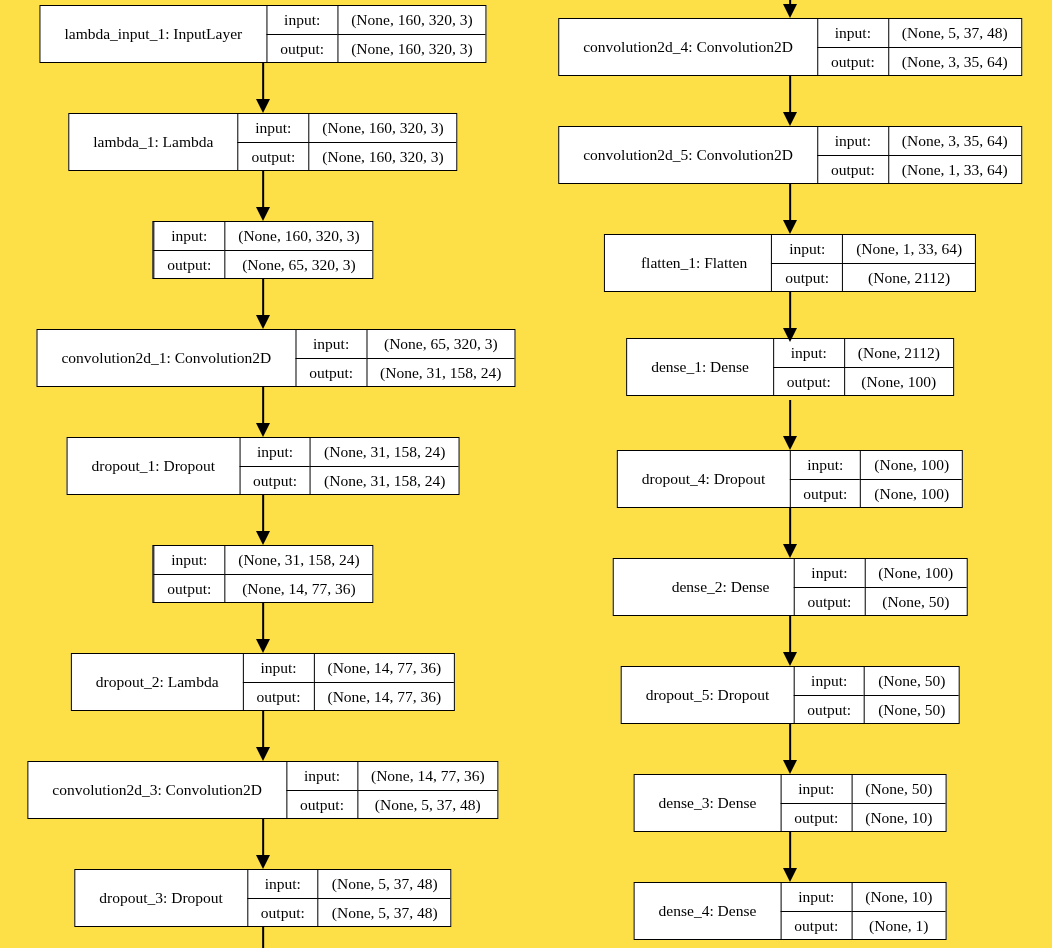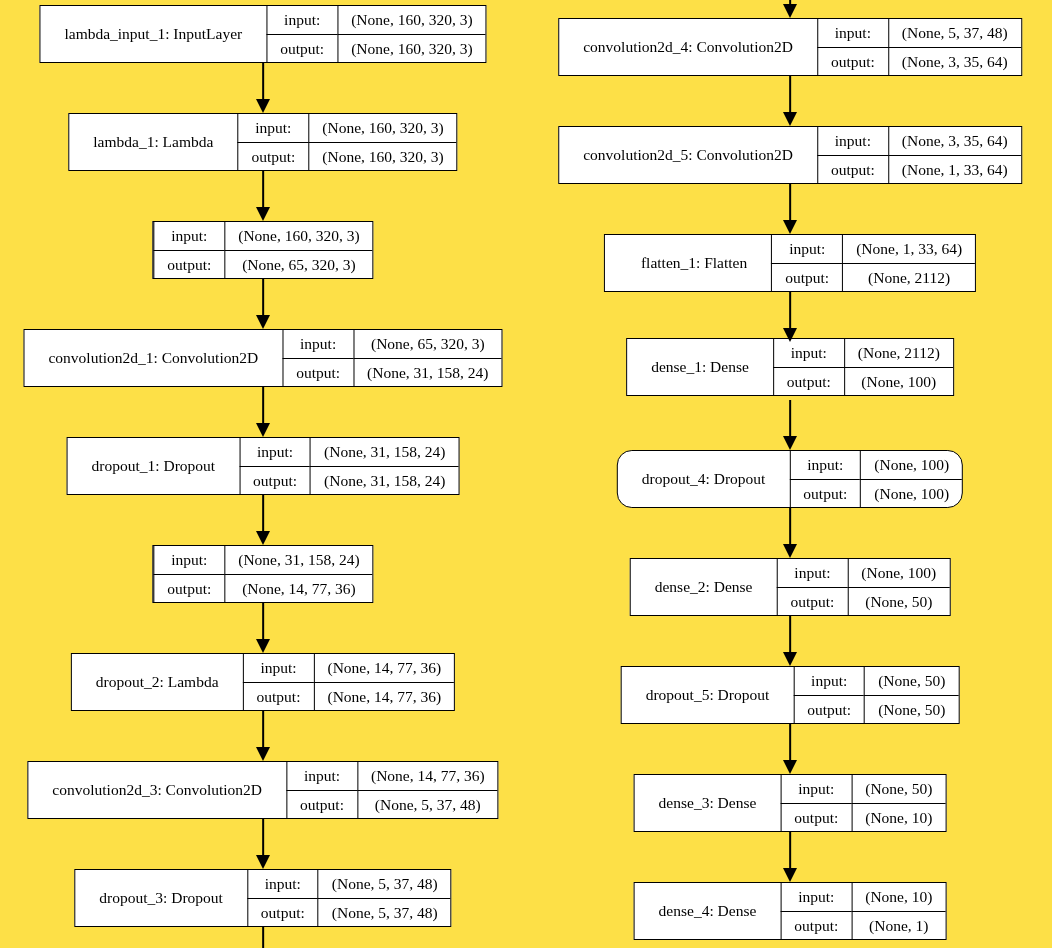--- a/index.html
+++ b/index.html
@@ -93,21 +93,21 @@
 
     <div class="node" style="left: 263px; top: 221px;">
       <div class="io-grid">
         <div class="cell label">input:</div>
         <div class="cell shape">(None, 160, 320, 3)</div>
         <div class="cell label row2">output:</div>
         <div class="cell shape row2">(None, 65, 320, 3)</div>
       </div>
     </div>
 
-    <div class="node" style="left: 263px; top: 329px; align-items: center;">
+    <div class="node" style="left: 276px; top: 329px; align-items: center;">
       <div class="name-cell">convolution2d_1: Convolution2D</div>
       <div class="io-grid">
         <div class="cell label">input:</div>
         <div class="cell shape">(None, 65, 320, 3)</div>
         <div class="cell label row2">output:</div>
         <div class="cell shape row2">(None, 31, 158, 24)</div>
       </div>
     </div>
 
     <div class="node" style="left: 263px; top: 437px;">
@@ -192,31 +192,31 @@
     <div class="node" style="left: 790px; top: 338px; text-align: right;">
       <div class="name-cell">dense_1: Dense</div>
       <div class="io-grid">
         <div class="cell label">input:</div>
         <div class="cell shape">(None, 2112)</div>
         <div class="cell label row2">output:</div>
         <div class="cell shape row2">(None, 100)</div>
       </div>
     </div>
 
-    <div class="node" style="left: 790px; top: 450px; border-radius: 15px;">
+    <div class="node" style="left: 790px; top: 450px;">
       <div class="name-cell">dropout_4: Dropout</div>
       <div class="io-grid">
         <div class="cell label">input:</div>
         <div class="cell shape">(None, 100)</div>
         <div class="cell label row2">output:</div>
         <div class="cell shape row2">(None, 100)</div>
       </div>
     </div>
 
-    <div class="node" style="left: 790px; top: 558px;">
+    <div class="node" style="left: 790px; top: 558px; padding-left: 34px;">
       <div class="name-cell">dense_2: Dense</div>
       <div class="io-grid">
         <div class="cell label">input:</div>
         <div class="cell shape">(None, 100)</div>
         <div class="cell label row2">output:</div>
         <div class="cell shape row2">(None, 50)</div>
       </div>
     </div>
 
     <div class="node" style="left: 790px; top: 666px;">

